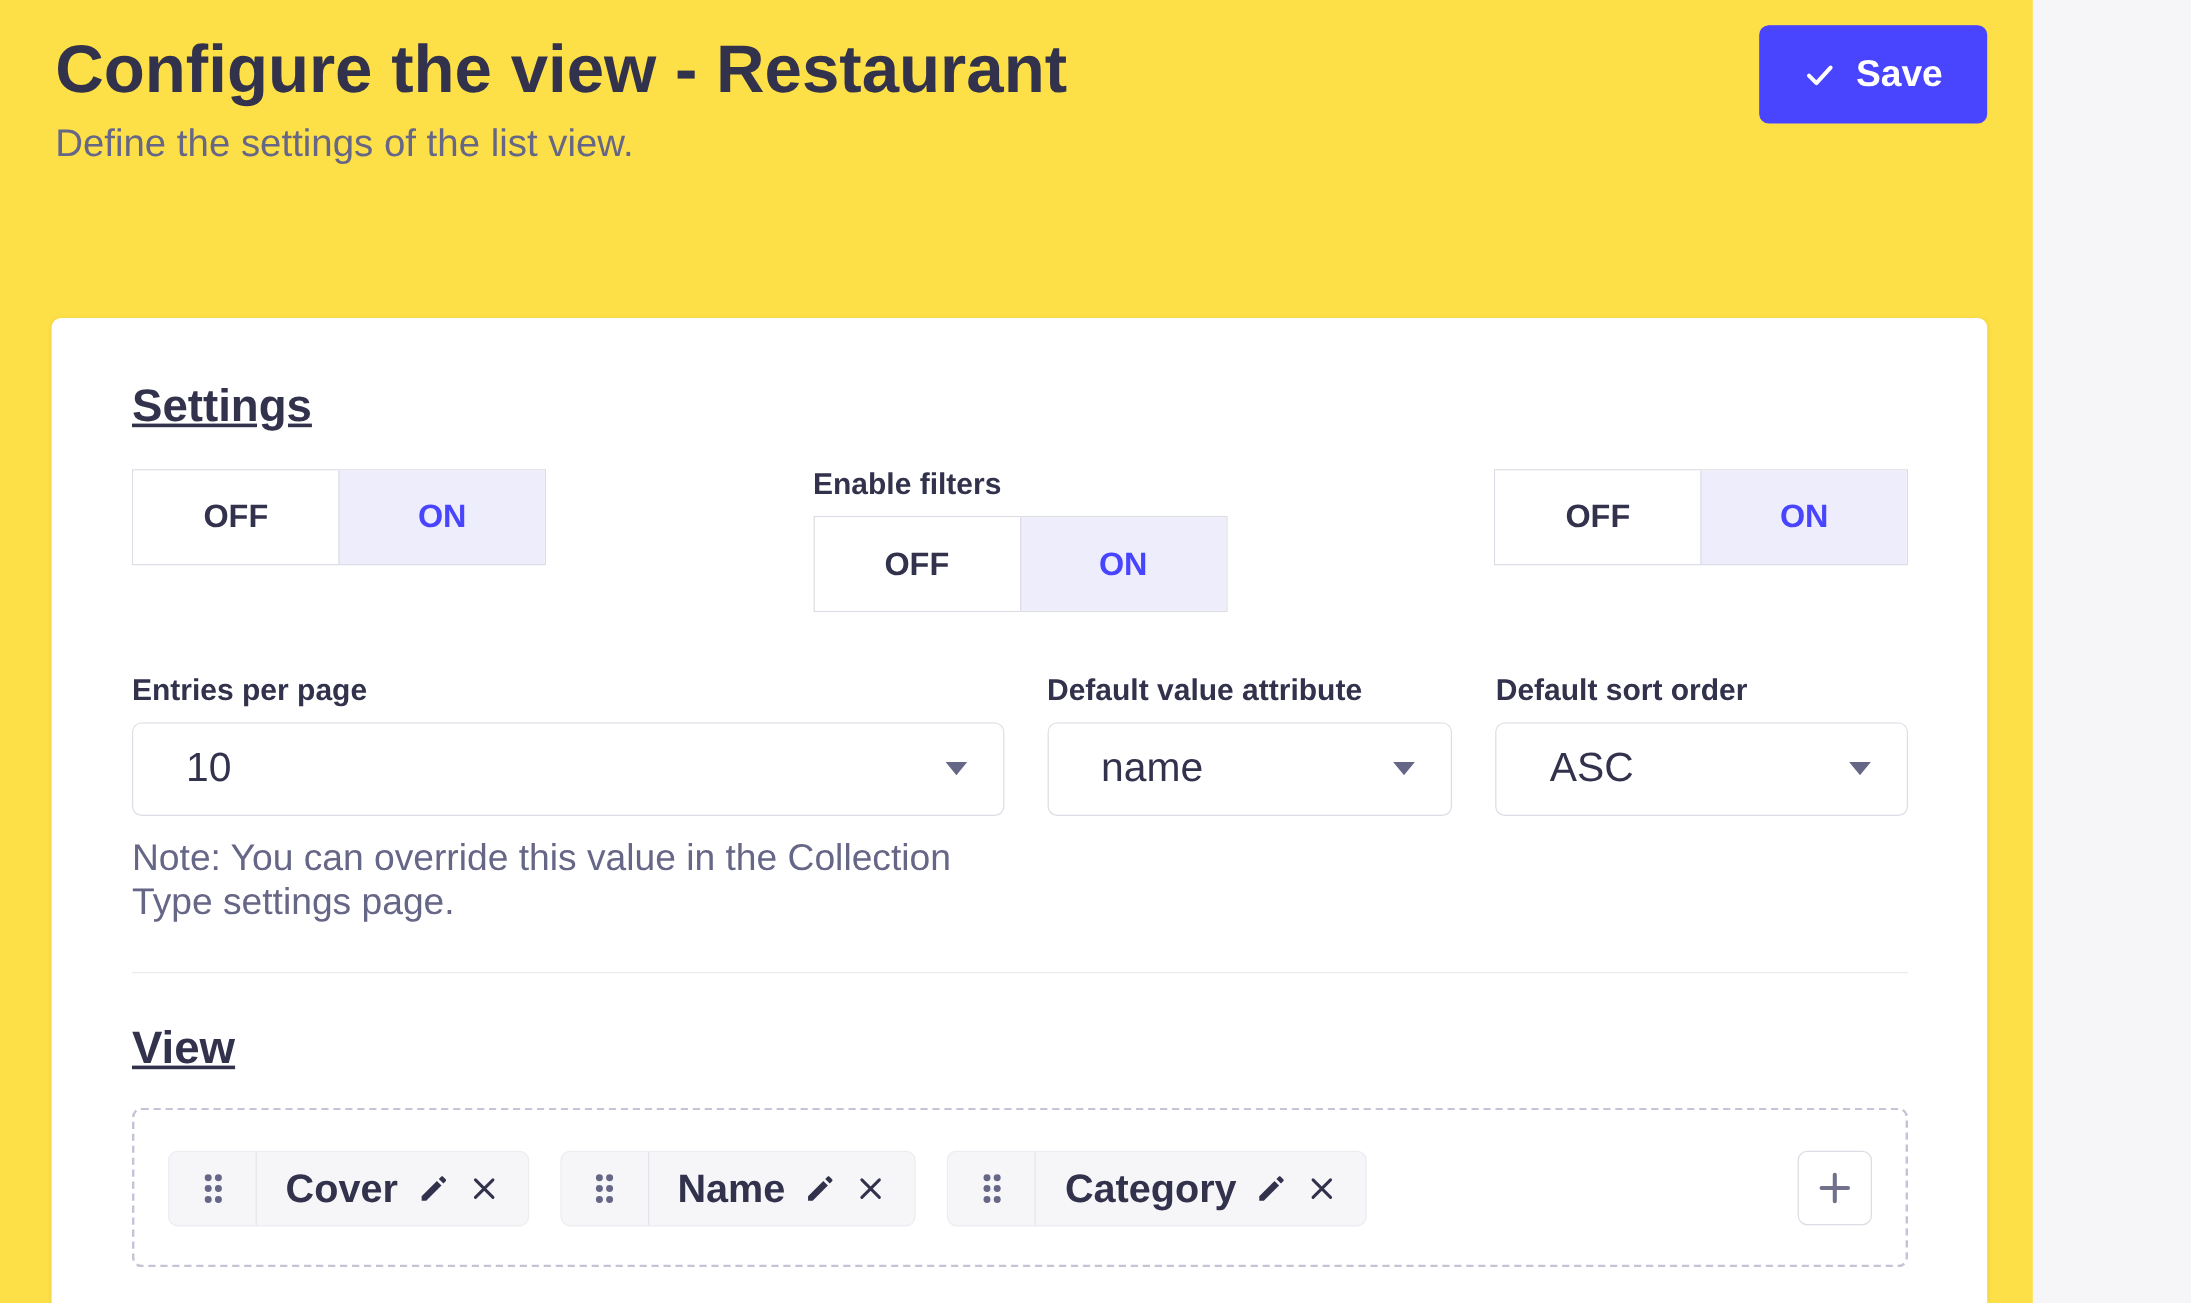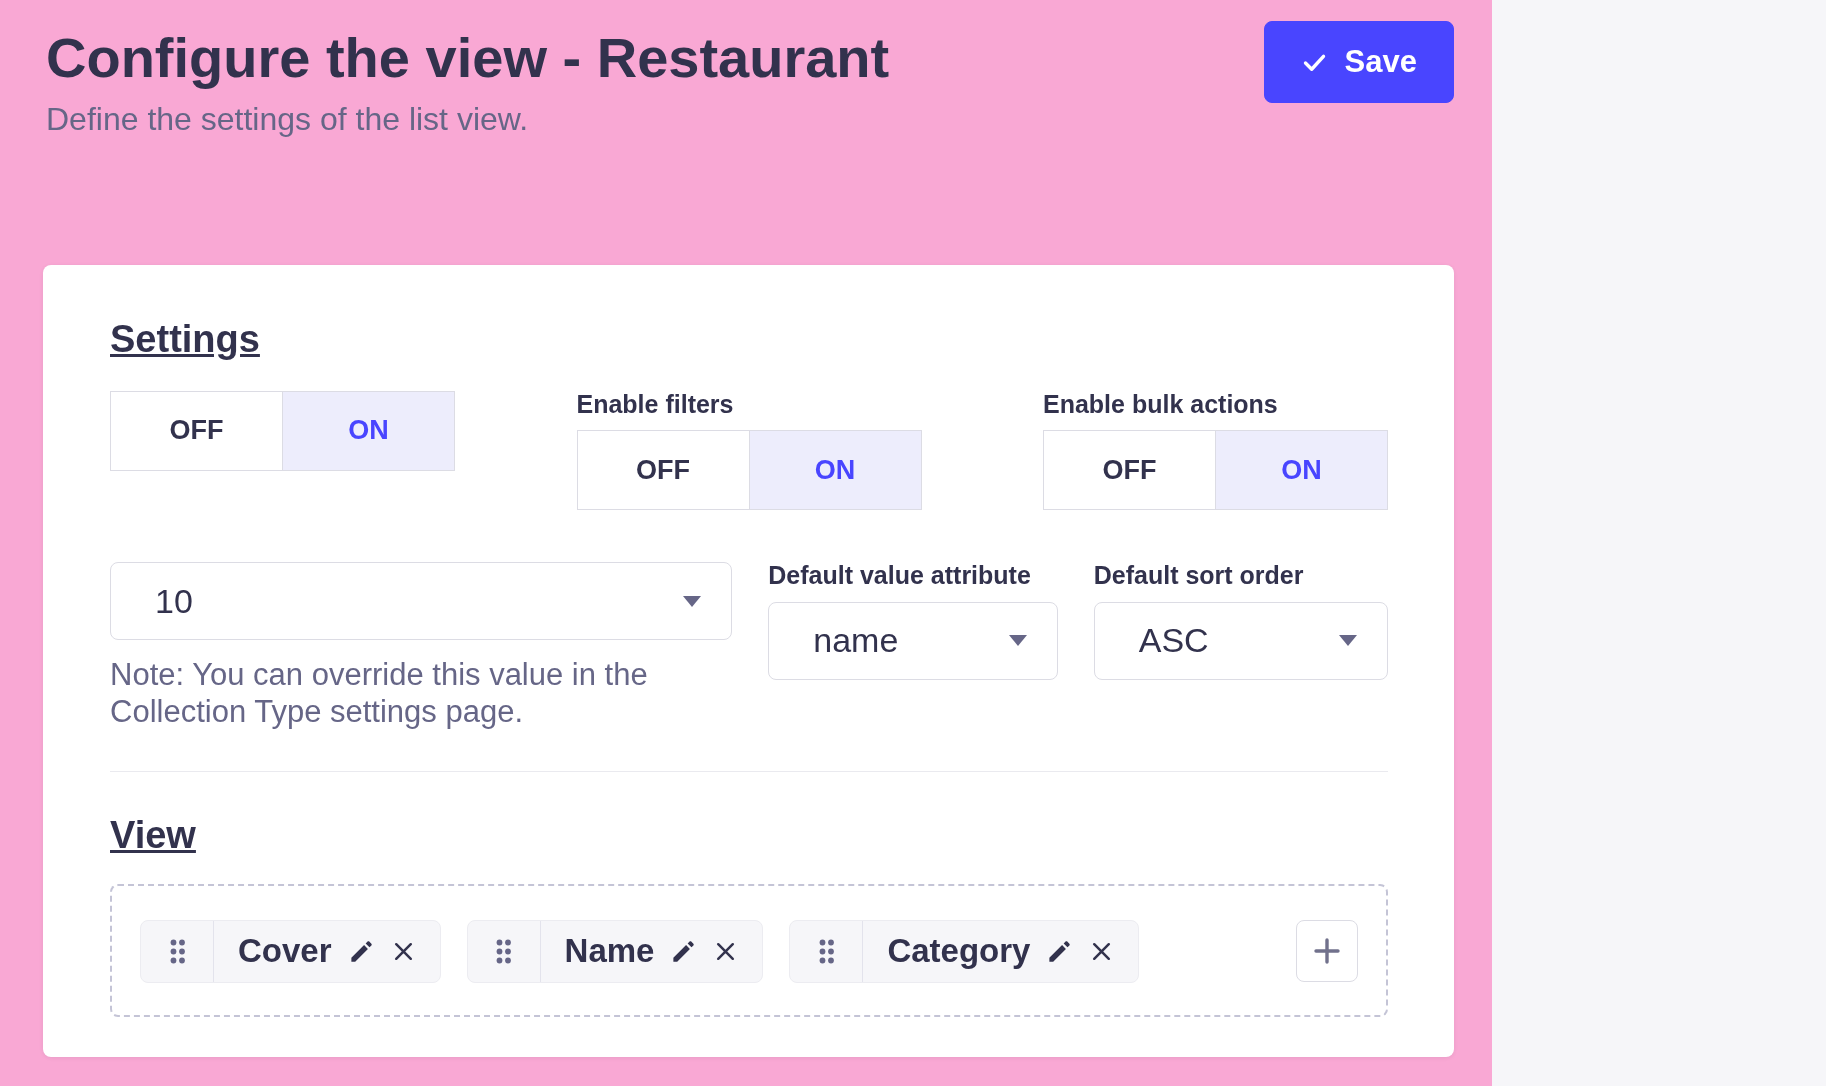--- a/index.html
+++ b/index.html
@@ -3,23 +3,23 @@
 <meta charset="utf-8">
 <style>
   html, body { margin: 0; padding: 0; }
   body {
     font-family: "Liberation Sans", "DejaVu Sans", sans-serif;
     background: #F6F6F9;
     -webkit-font-smoothing: antialiased;
   }
   .page {
     position: relative;
-    width: 1492px;
+    width: 1694px;
     height: 1086px;
-    background: #f9a8d4;
+    background: #fde047;
     overflow: hidden;
   }
 
   
   .header {
     position: relative;
     padding: 26px 38px 0 46px;
   }
   .page-title {
     margin: 0;
@@ -243,32 +243,32 @@
 
       <div class="toggle-field">
         <span class="field-label">Enable filters</span>
         <div class="toggle">
           <button class="seg">OFF</button>
           <button class="seg active">ON</button>
         </div>
       </div>
 
       <div class="toggle-field">
-        <span class="field-label">Enable bulk actions</span>
         <div class="toggle">
           <button class="seg">OFF</button>
           <button class="seg active">ON</button>
         </div>
       </div>
 
     </div>
 
     <div class="selects-row">
 
       <div>
+        <span class="field-label">Entries per page</span>
         <div class="select">
           <span>10</span>
           <span class="caret"></span>
         </div>
         <p class="note">Note: You can override this value in the Collection Type settings page.</p>
       </div>
 
       <div>
         <span class="field-label">Default value attribute</span>
         <div class="select">

